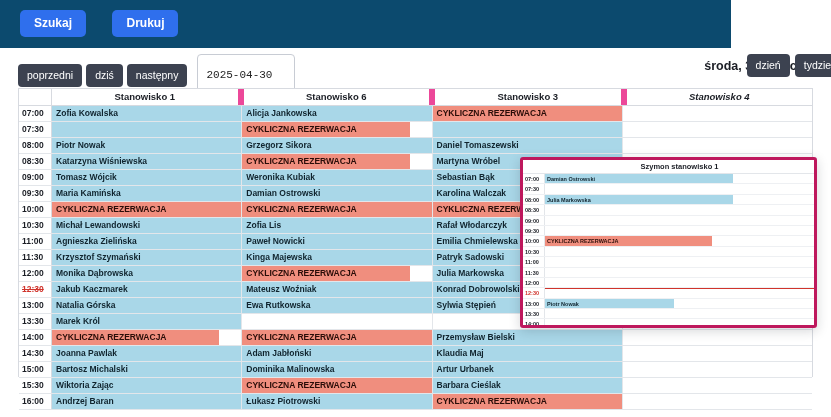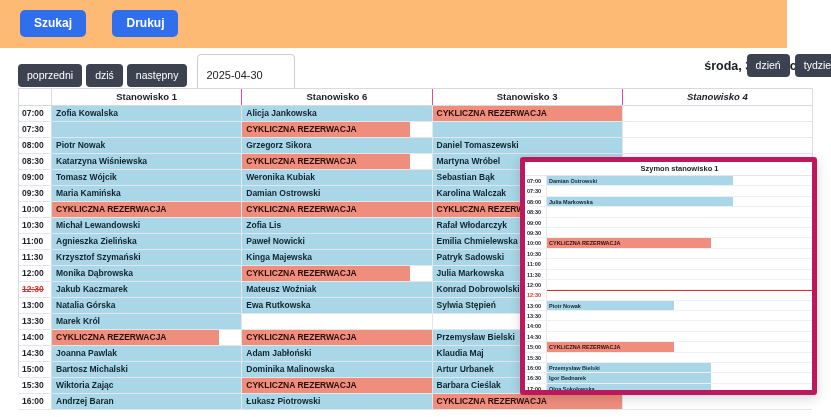--- a/index.html
+++ b/index.html
@@ -13,22 +13,22 @@
   .app {
     position: relative;
     width: 831px; height: 417px;
     background: #ffffff;
   }
 
   
   .toolbar {
     position: absolute;
     left: 0; top: 0;
-    width: 787px; height: 48px;
-    background: #fdba74;
+    width: 731px; height: 48px;
+    background: #0c4a6e;
     padding: 10px 0 0 20px;
   }
   .btn {
     display: inline-block;
     border: none;
     border-radius: 5px;
     color: #fff;
     font-size: 12px;
     font-weight: bold;
     font-family: "Liberation Sans", sans-serif;
@@ -62,21 +62,21 @@
   }
   .date-input {
     margin-left: 6px;
     border: 1px solid #c8ccd4;
     border-radius: 4px;
     background: #fff;
     font-size: 11px;
     padding: 14px 8px;
     width: 98px;
     color: #222;
-    font-family: Liberation Sans, sans-serif;
+    font-family: Liberation Mono, monospace;
   }
   .nav-title {
     position: absolute;
     left: 0; right: 0; top: 5px;
     text-align: right;
     font-size: 12.5px;
     font-weight: bold;
     color: #1b1e25;
   }
   .nav-right {
@@ -98,21 +98,21 @@
     height: 17px;
     border-bottom: 1px solid #d7dae0;
   }
   .cal-head .time-col {
     width: 33px;
     border-right: 1px solid #d7dae0;
     flex: none;
   }
   .cal-head .col-head {
     flex: 1 1 0;
-    border-right: 1px solid #ec4899;
+    border-right: 6px solid #ec4899;
     text-align: center;
     font-size: 9.5px;
     font-weight: bold;
     color: #1b1e25;
     line-height: 16px;
   }
   .cal-head .col-head:last-child { border-right: none; font-style: italic; }
 
   .cal-body { position: relative; }
   .row {
@@ -148,23 +148,23 @@
     overflow: hidden;
   }
   .ev.blue { background: #a9d7e8; color: #10242e; }
   .ev.red  { background: #f08e7e; color: #2a0d08; }
   .ev.narrow { right: 22px; }
 
   
   .mini {
     position: absolute;
     left: 520px; top: 157px;
-    width: 297px; height: 238px;
+    width: 297px; height: 171px;
     background: #fff;
-    border: 5px solid #be185d;
+    border: 3px solid #be185d;
     border-radius: 3px;
     box-shadow: 0 3px 12px rgba(20,25,40,0.18);
     overflow: hidden;
   }
   .mini-head {
     height: 14px;
     border-bottom: 1px solid #e3e6ea;
     text-align: center;
     font-size: 7.5px;
     font-weight: bold;

